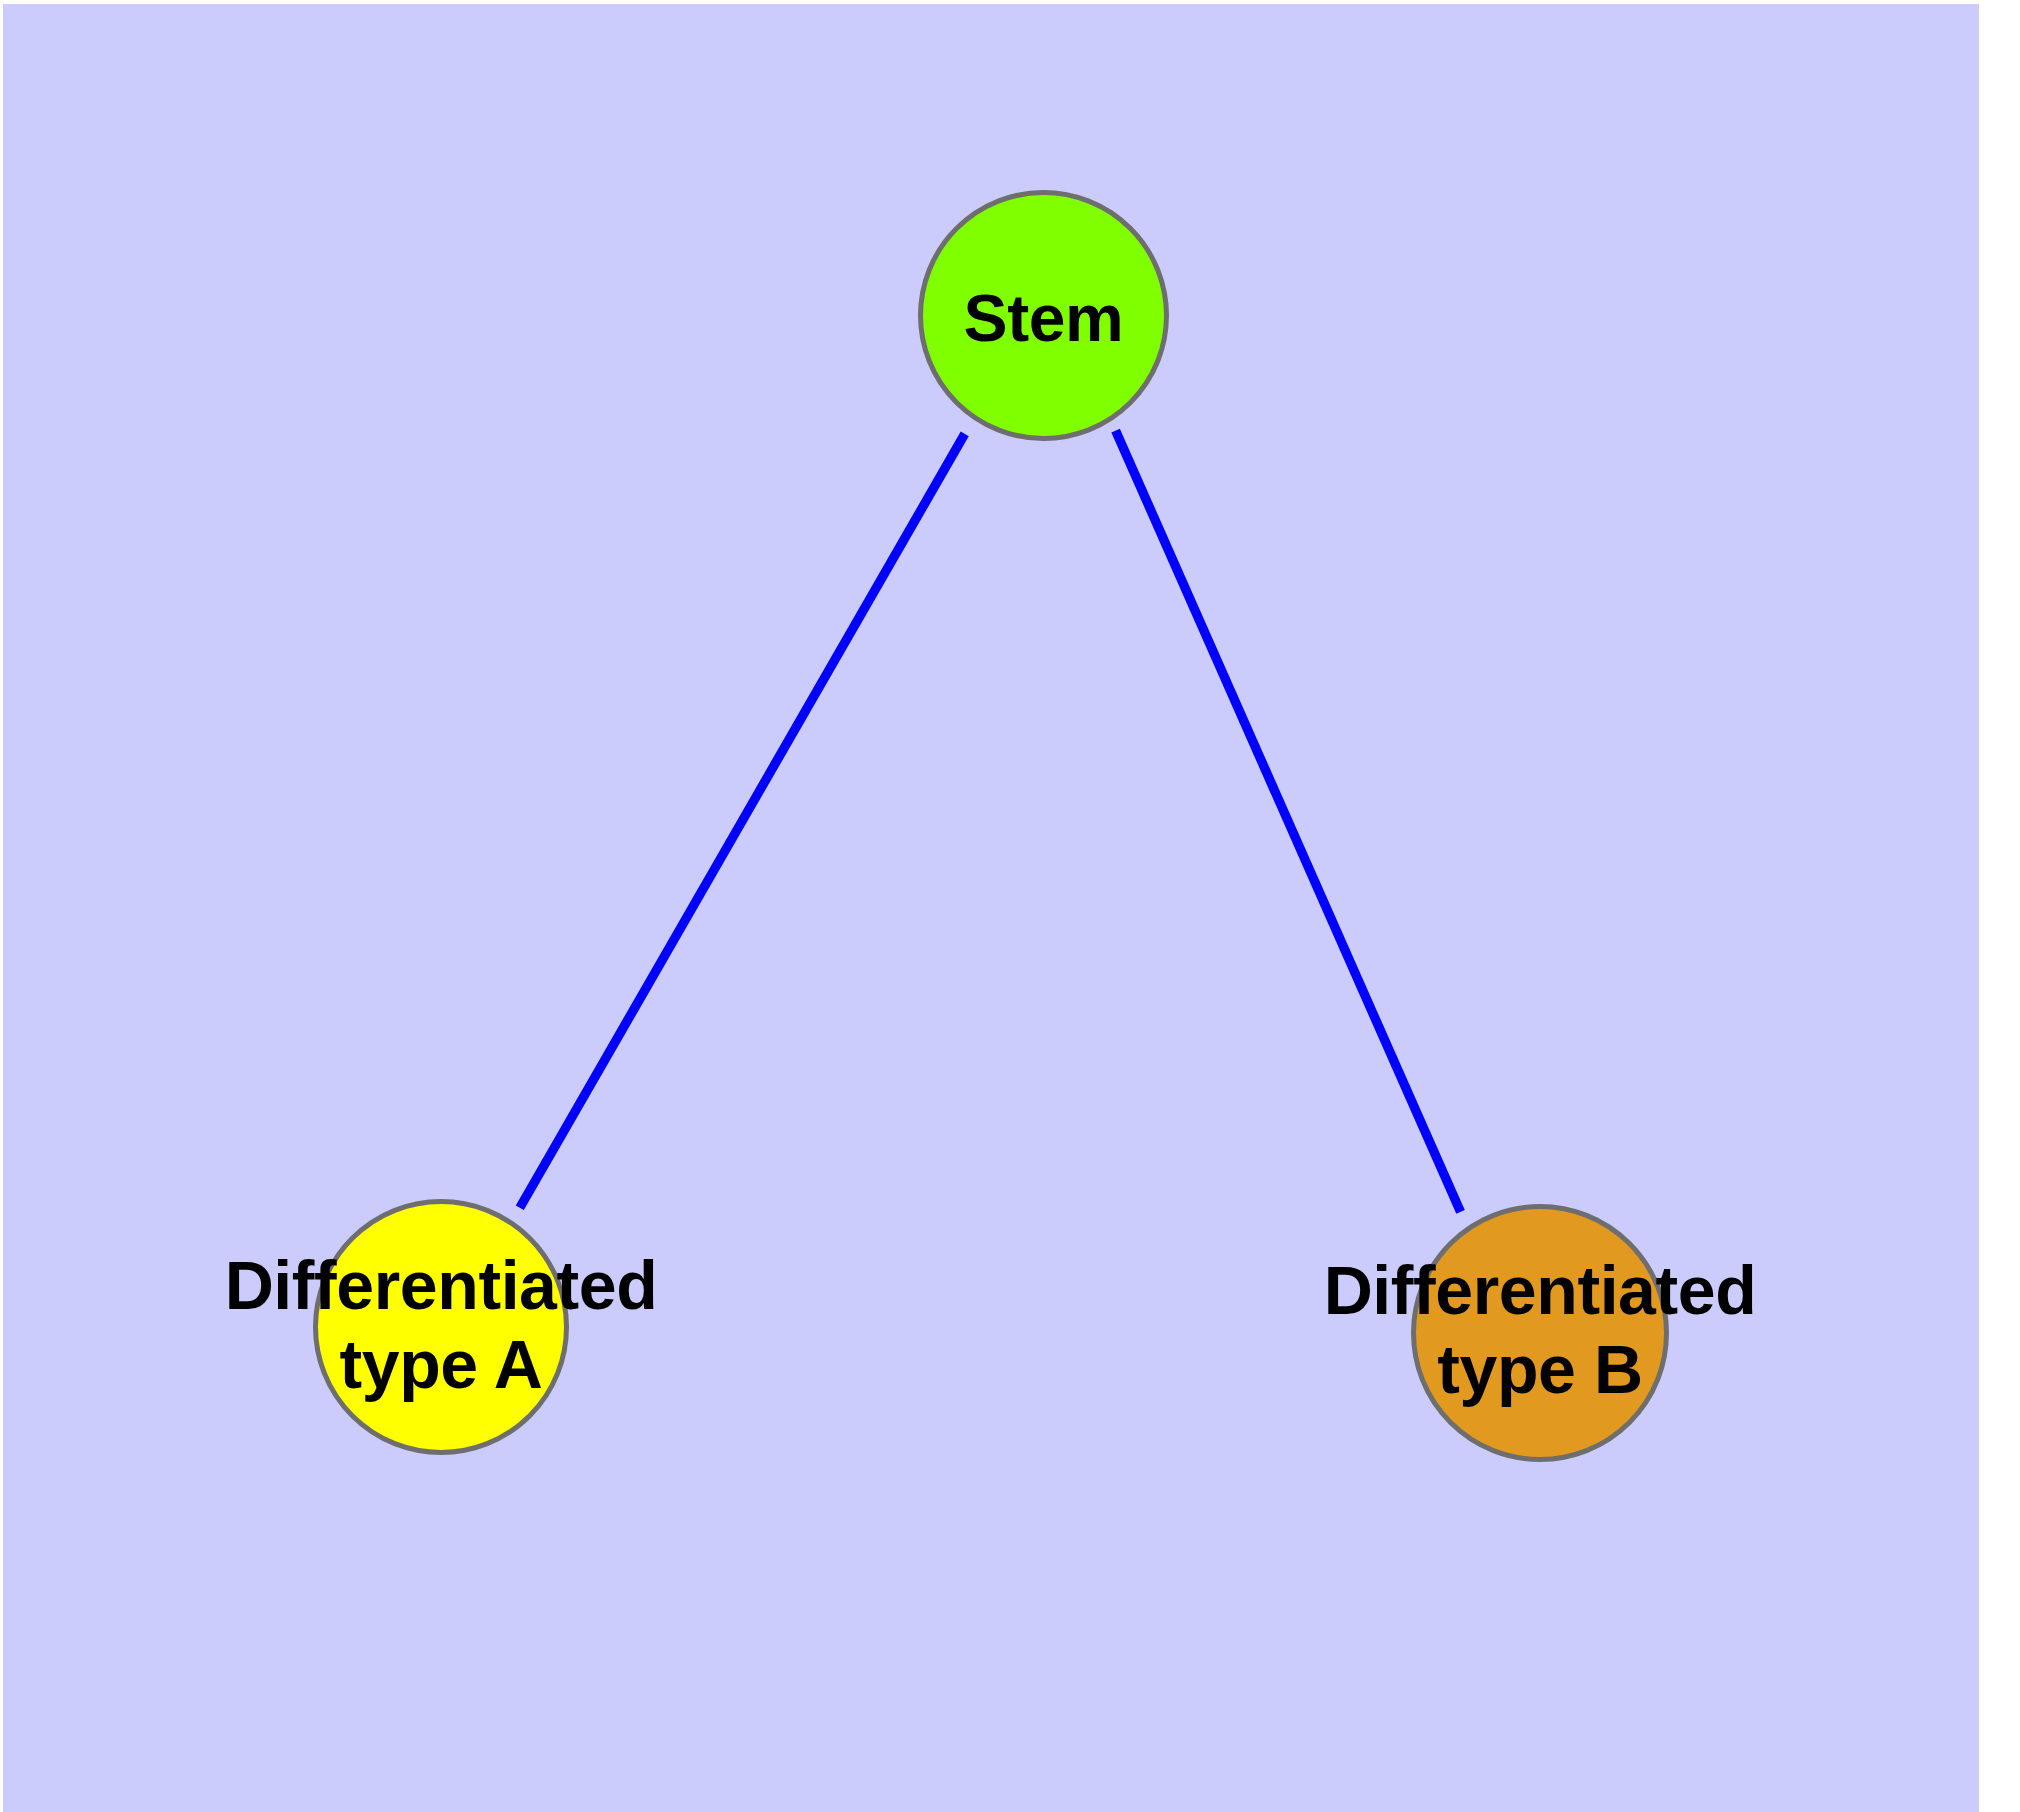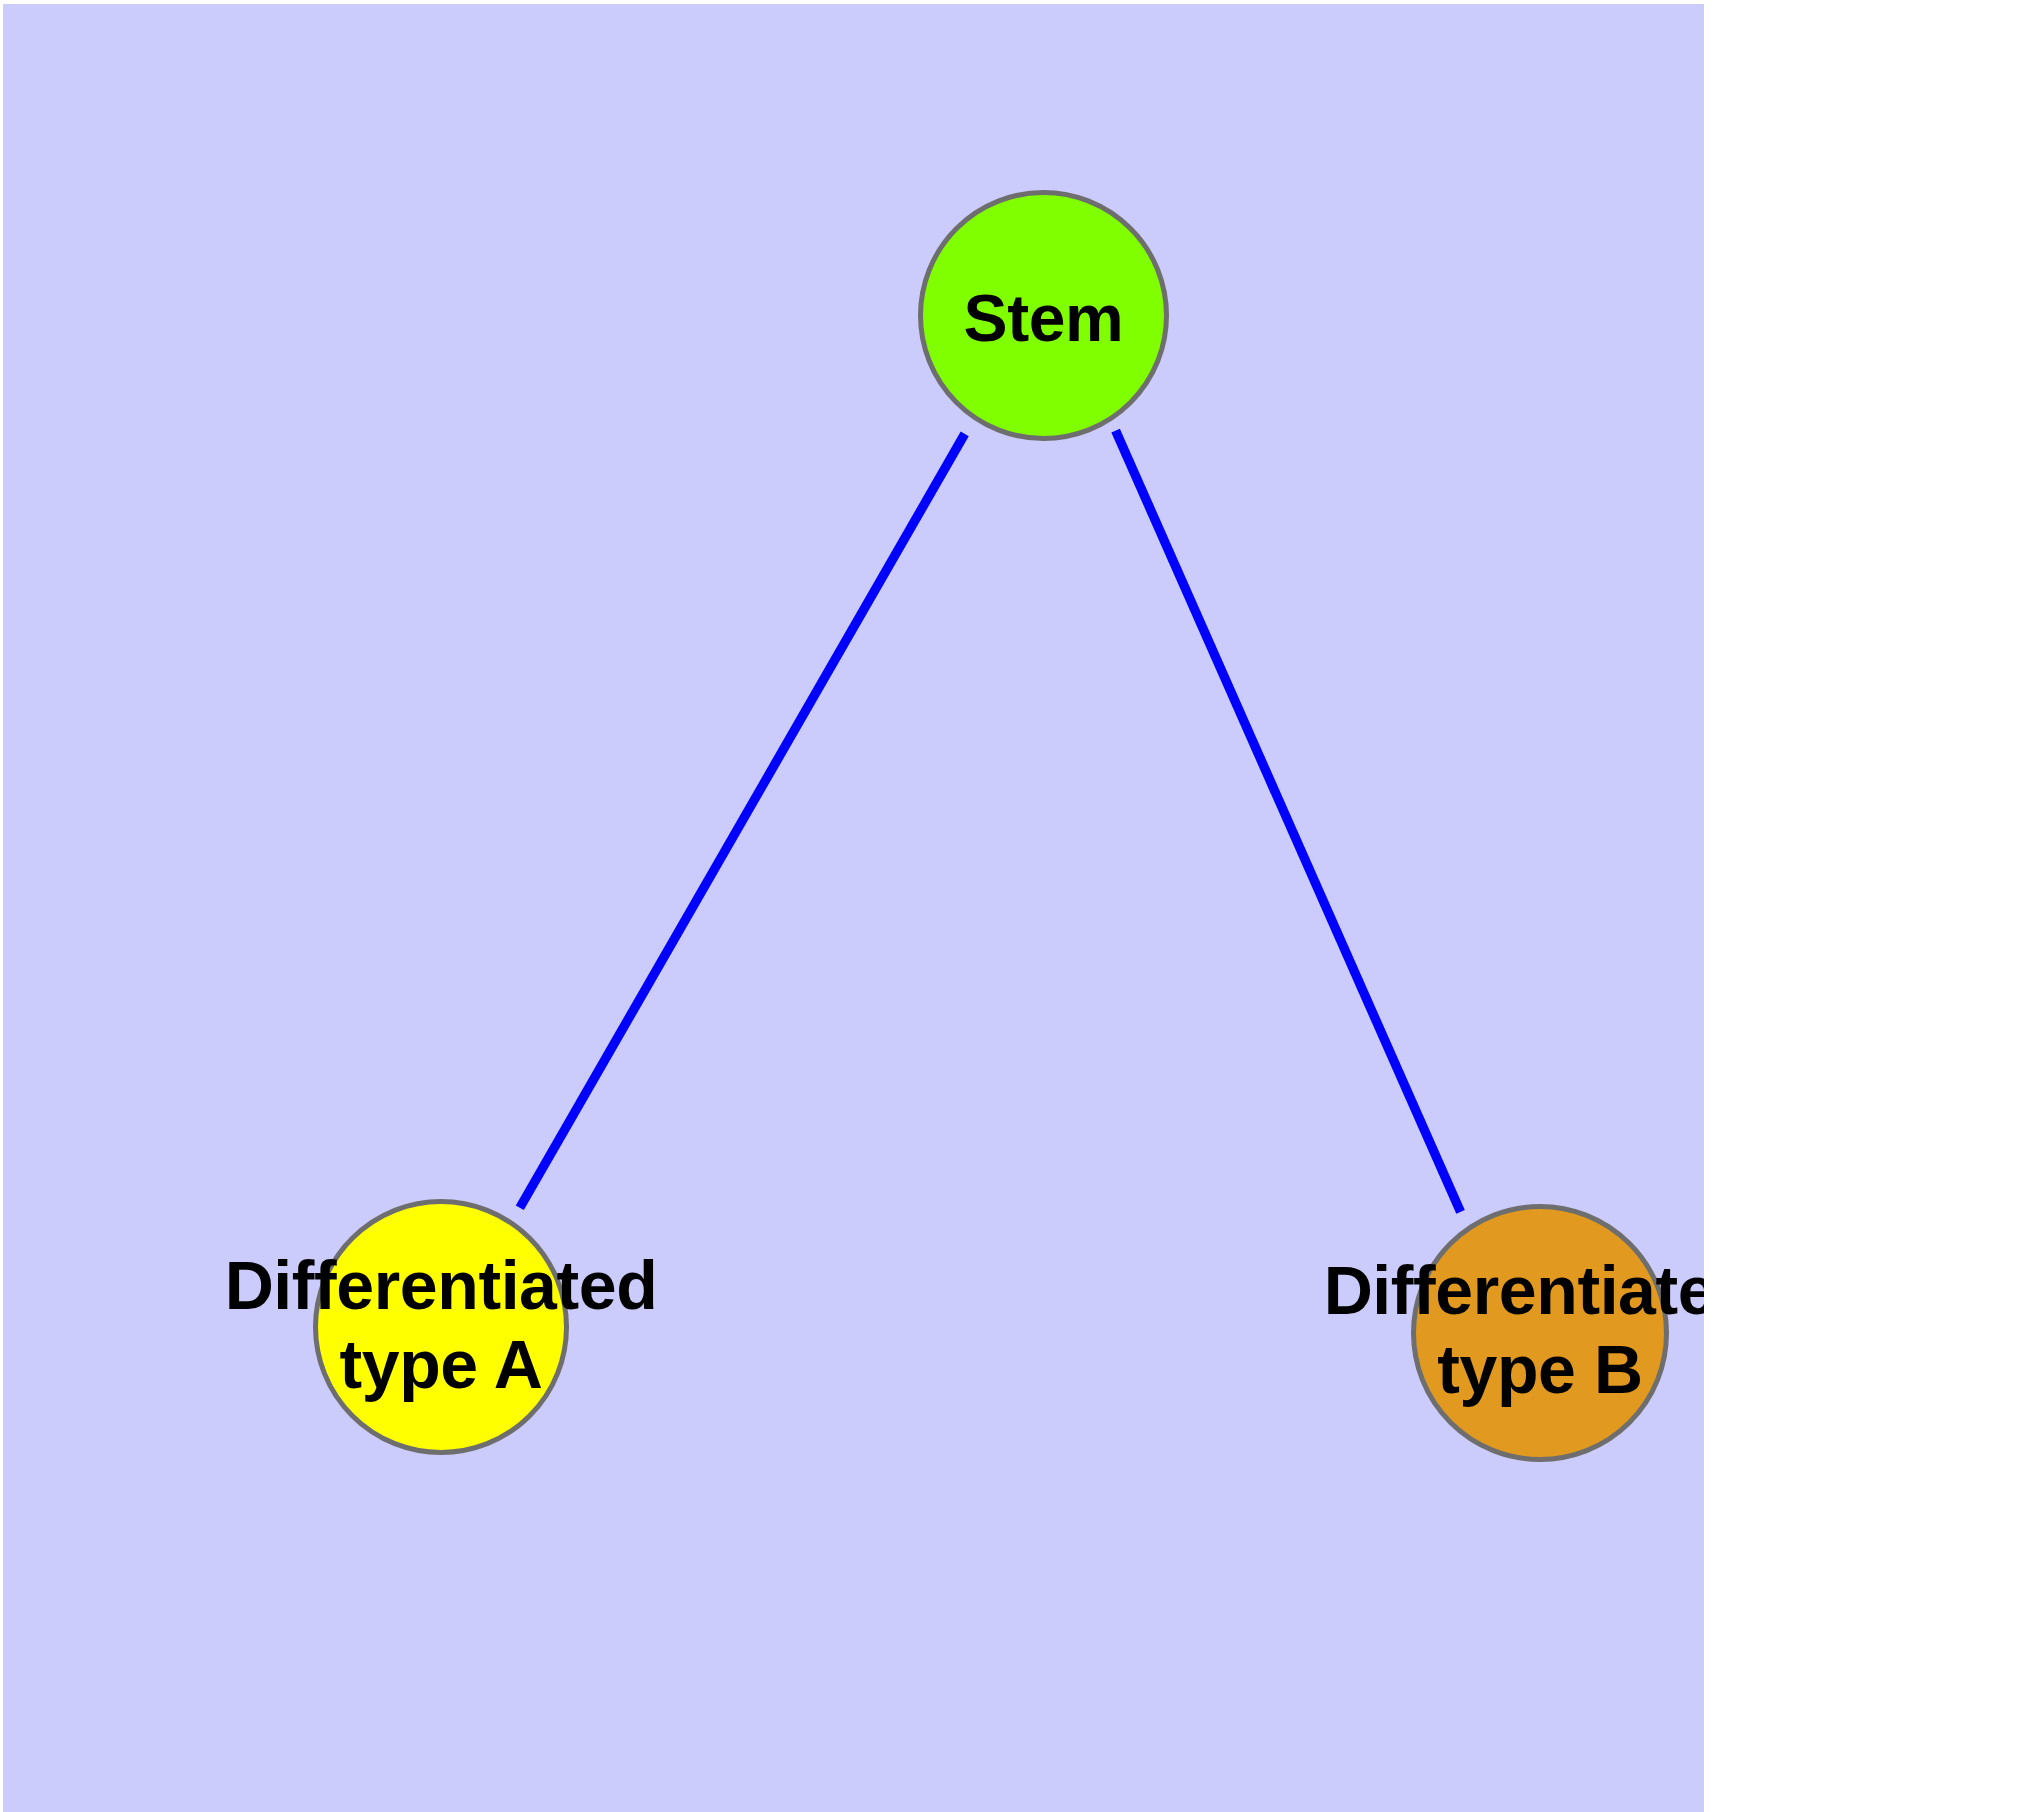--- a/index.html
+++ b/index.html
@@ -2,21 +2,21 @@
 <html style="font-size:13.6px"><head>
 <meta charset="utf-8">
 <style>
   html, body {
     margin: 0;
     padding: 0;
     background: #ffffff;
   }
   #canvas {
     position: relative;
-    width: 1704px;
+    width: 1979px;
     height: 1812px;
     background: #ffffff;
     overflow: hidden;
     font-family: "Liberation Sans", "DejaVu Sans", sans-serif;
   }
   #graph-background {
     position: absolute;
     left: 3.4px;
     top: 4.2px;
     width: 2017px;

